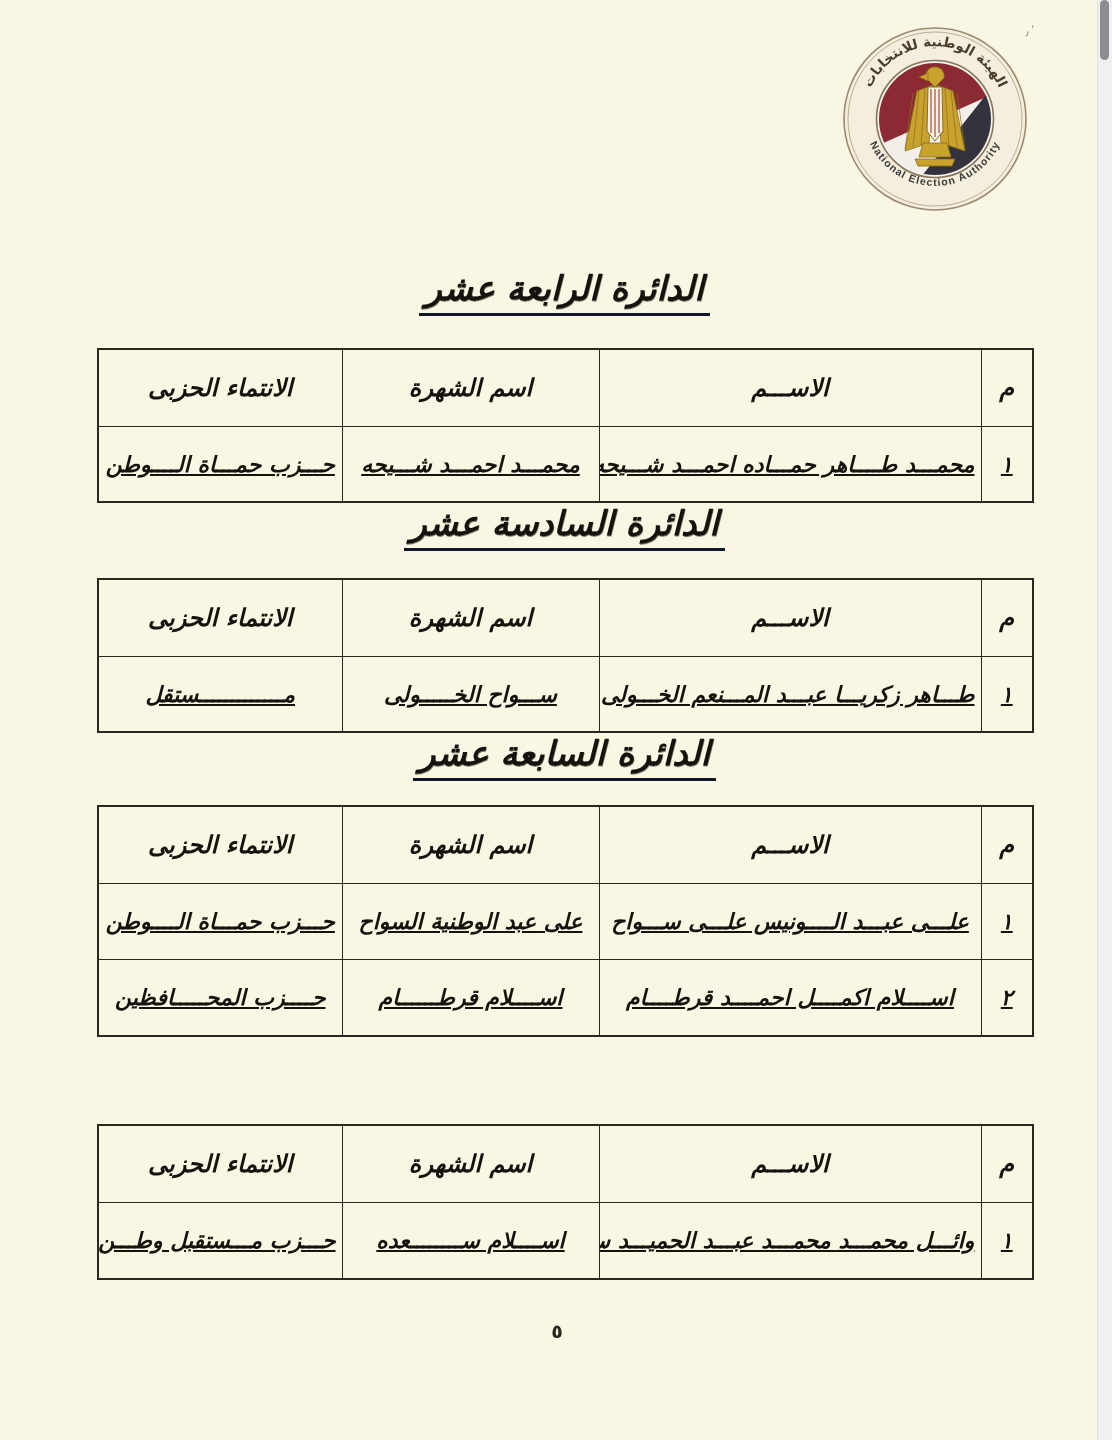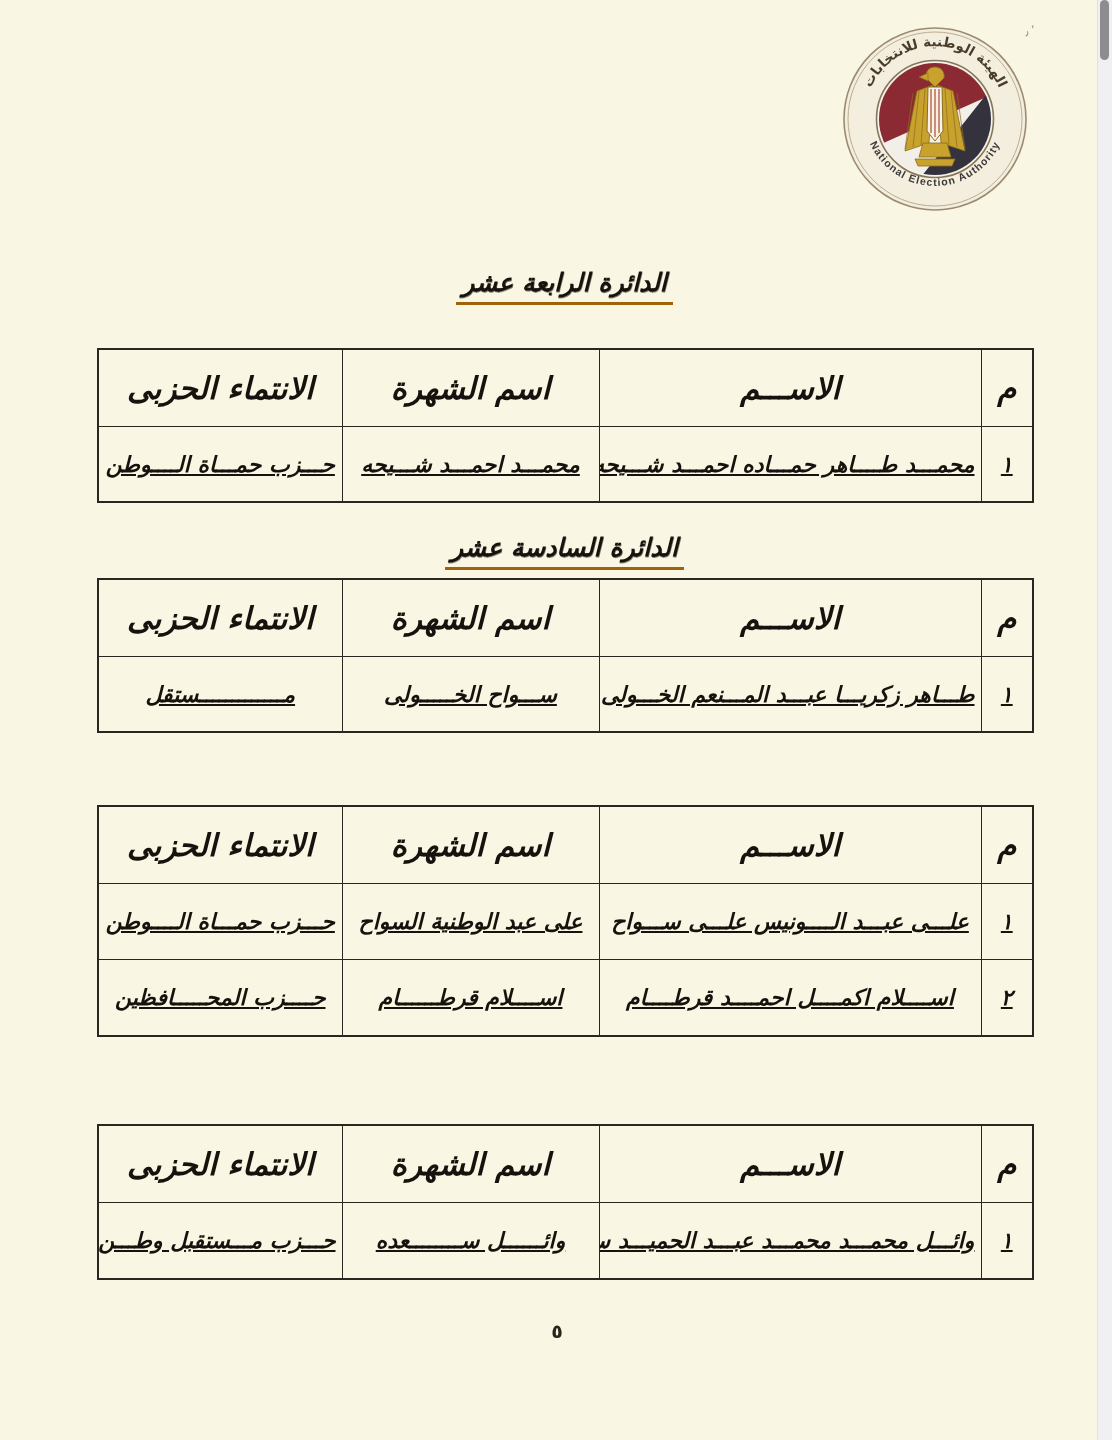--- a/index.html
+++ b/index.html
@@ -23,40 +23,40 @@
   .logo{position:absolute;left:842px;top:26px;width:186px;height:186px;}
   .arc-ar{font-family:"DejaVu Sans",sans-serif;font-size:13.5px;font-weight:bold;fill:#4a3d2c;}
   .arc-en{font-family:"Liberation Sans","DejaVu Sans",sans-serif;font-size:10.5px;font-weight:bold;fill:#3c3a38;letter-spacing:1.1px;}
   
   .title-wrap{
     position:absolute;left:97px;width:935px;
     text-align:center;
   }
   .district-title{
     display:inline-block;
-    font-size:25px;font-weight:bold;font-style:italic;
-    border-bottom:3px solid #a16207;
+    font-size:34px;font-weight:bold;font-style:italic;
+    border-bottom:3px solid #0f172a;
     padding:0 6px 5px 6px;
     text-shadow:0.5px 0.5px 0 rgba(30,25,15,.55);
   }
   
   table.roster{
     position:absolute;left:97px;width:935px;
     border-collapse:collapse;table-layout:fixed;
     background:#f9f7e3;
   }
   table.roster td{
     border:1.6px solid #2c2620;
     text-align:center;vertical-align:middle;
     font-weight:bold;font-style:italic;
     padding:2px 6px;
     overflow:hidden;white-space:nowrap;
   }
   table.roster{border:2.2px solid #2c2620;}
-  tr.head td{height:72px;font-size:31px;}
+  tr.head td{height:72px;font-size:24px;}
   tr.row td{height:70px;font-size:22px;text-decoration:underline;}
   col.c-num{width:52px;}
   col.c-name{width:382px;}
   col.c-known{width:257px;}
   col.c-party{width:244px;}
   
   .page-number{
     position:absolute;left:532px;top:1320px;width:50px;
     text-align:center;font-size:19px;font-weight:bold;color:#2a241c;
   }
@@ -134,21 +134,21 @@
     </tr>
     <tr class="row">
       <td>١</td>
       <td>محمـــد طــــاهر حمـــاده احمـــد شـــيحه</td>
       <td>محمـــد احمـــد شـــيحه</td>
       <td>حـــزب حمـــاة الــــوطن</td>
     </tr>
   </tbody>
     </table>
 
-  <div class="title-wrap" style="top:533px">
+  <div class="title-wrap" style="top:503px">
     <span class="district-title">الدائرة السادسة عشر</span>
   </div>
   <table class="roster" style="top:578px">
     <colgroup>
         <col class="c-num">
         <col class="c-name">
         <col class="c-known">
         <col class="c-party">
       </colgroup>
     <tbody>
@@ -160,20 +160,23 @@
     </tr>
     <tr class="row">
       <td>١</td>
       <td>طـــاهر زكريـــا عبـــد المـــنعم الخـــولى</td>
       <td>ســـواح الخـــــولى</td>
       <td>مـــــــــــــستقل</td>
     </tr>
   </tbody>
     </table>
 
+  <div class="title-wrap" style="top:733px">
+    <span class="district-title">الدائرة السابعة عشر</span>
+  </div>
   <table class="roster" style="top:805px">
     <colgroup>
         <col class="c-num">
         <col class="c-name">
         <col class="c-known">
         <col class="c-party">
       </colgroup>
     <tbody>
         <tr class="head">
       <td>م</td>
@@ -206,21 +209,21 @@
     <tbody>
         <tr class="head">
       <td>م</td>
       <td>الاســـم</td>
       <td>اسم الشهرة</td>
       <td>الانتماء الحزبى</td>
     </tr>
     <tr class="row" style="height:76px">
       <td>١</td>
       <td>وائـــل محمـــد محمـــد عبـــد الحميـــد ســـعده</td>
-      <td>وائــــــل ســــــــعده</td>
+      <td>اســــلام ســــــــعده</td>
       <td>حـــزب مـــستقبل وطـــن</td>
     </tr>
   </tbody>
     </table>
 
   <div class="page-number">٥</div>
 
   <div class="scroll-track">
     <div class="scroll-thumb"></div>
   </div>

